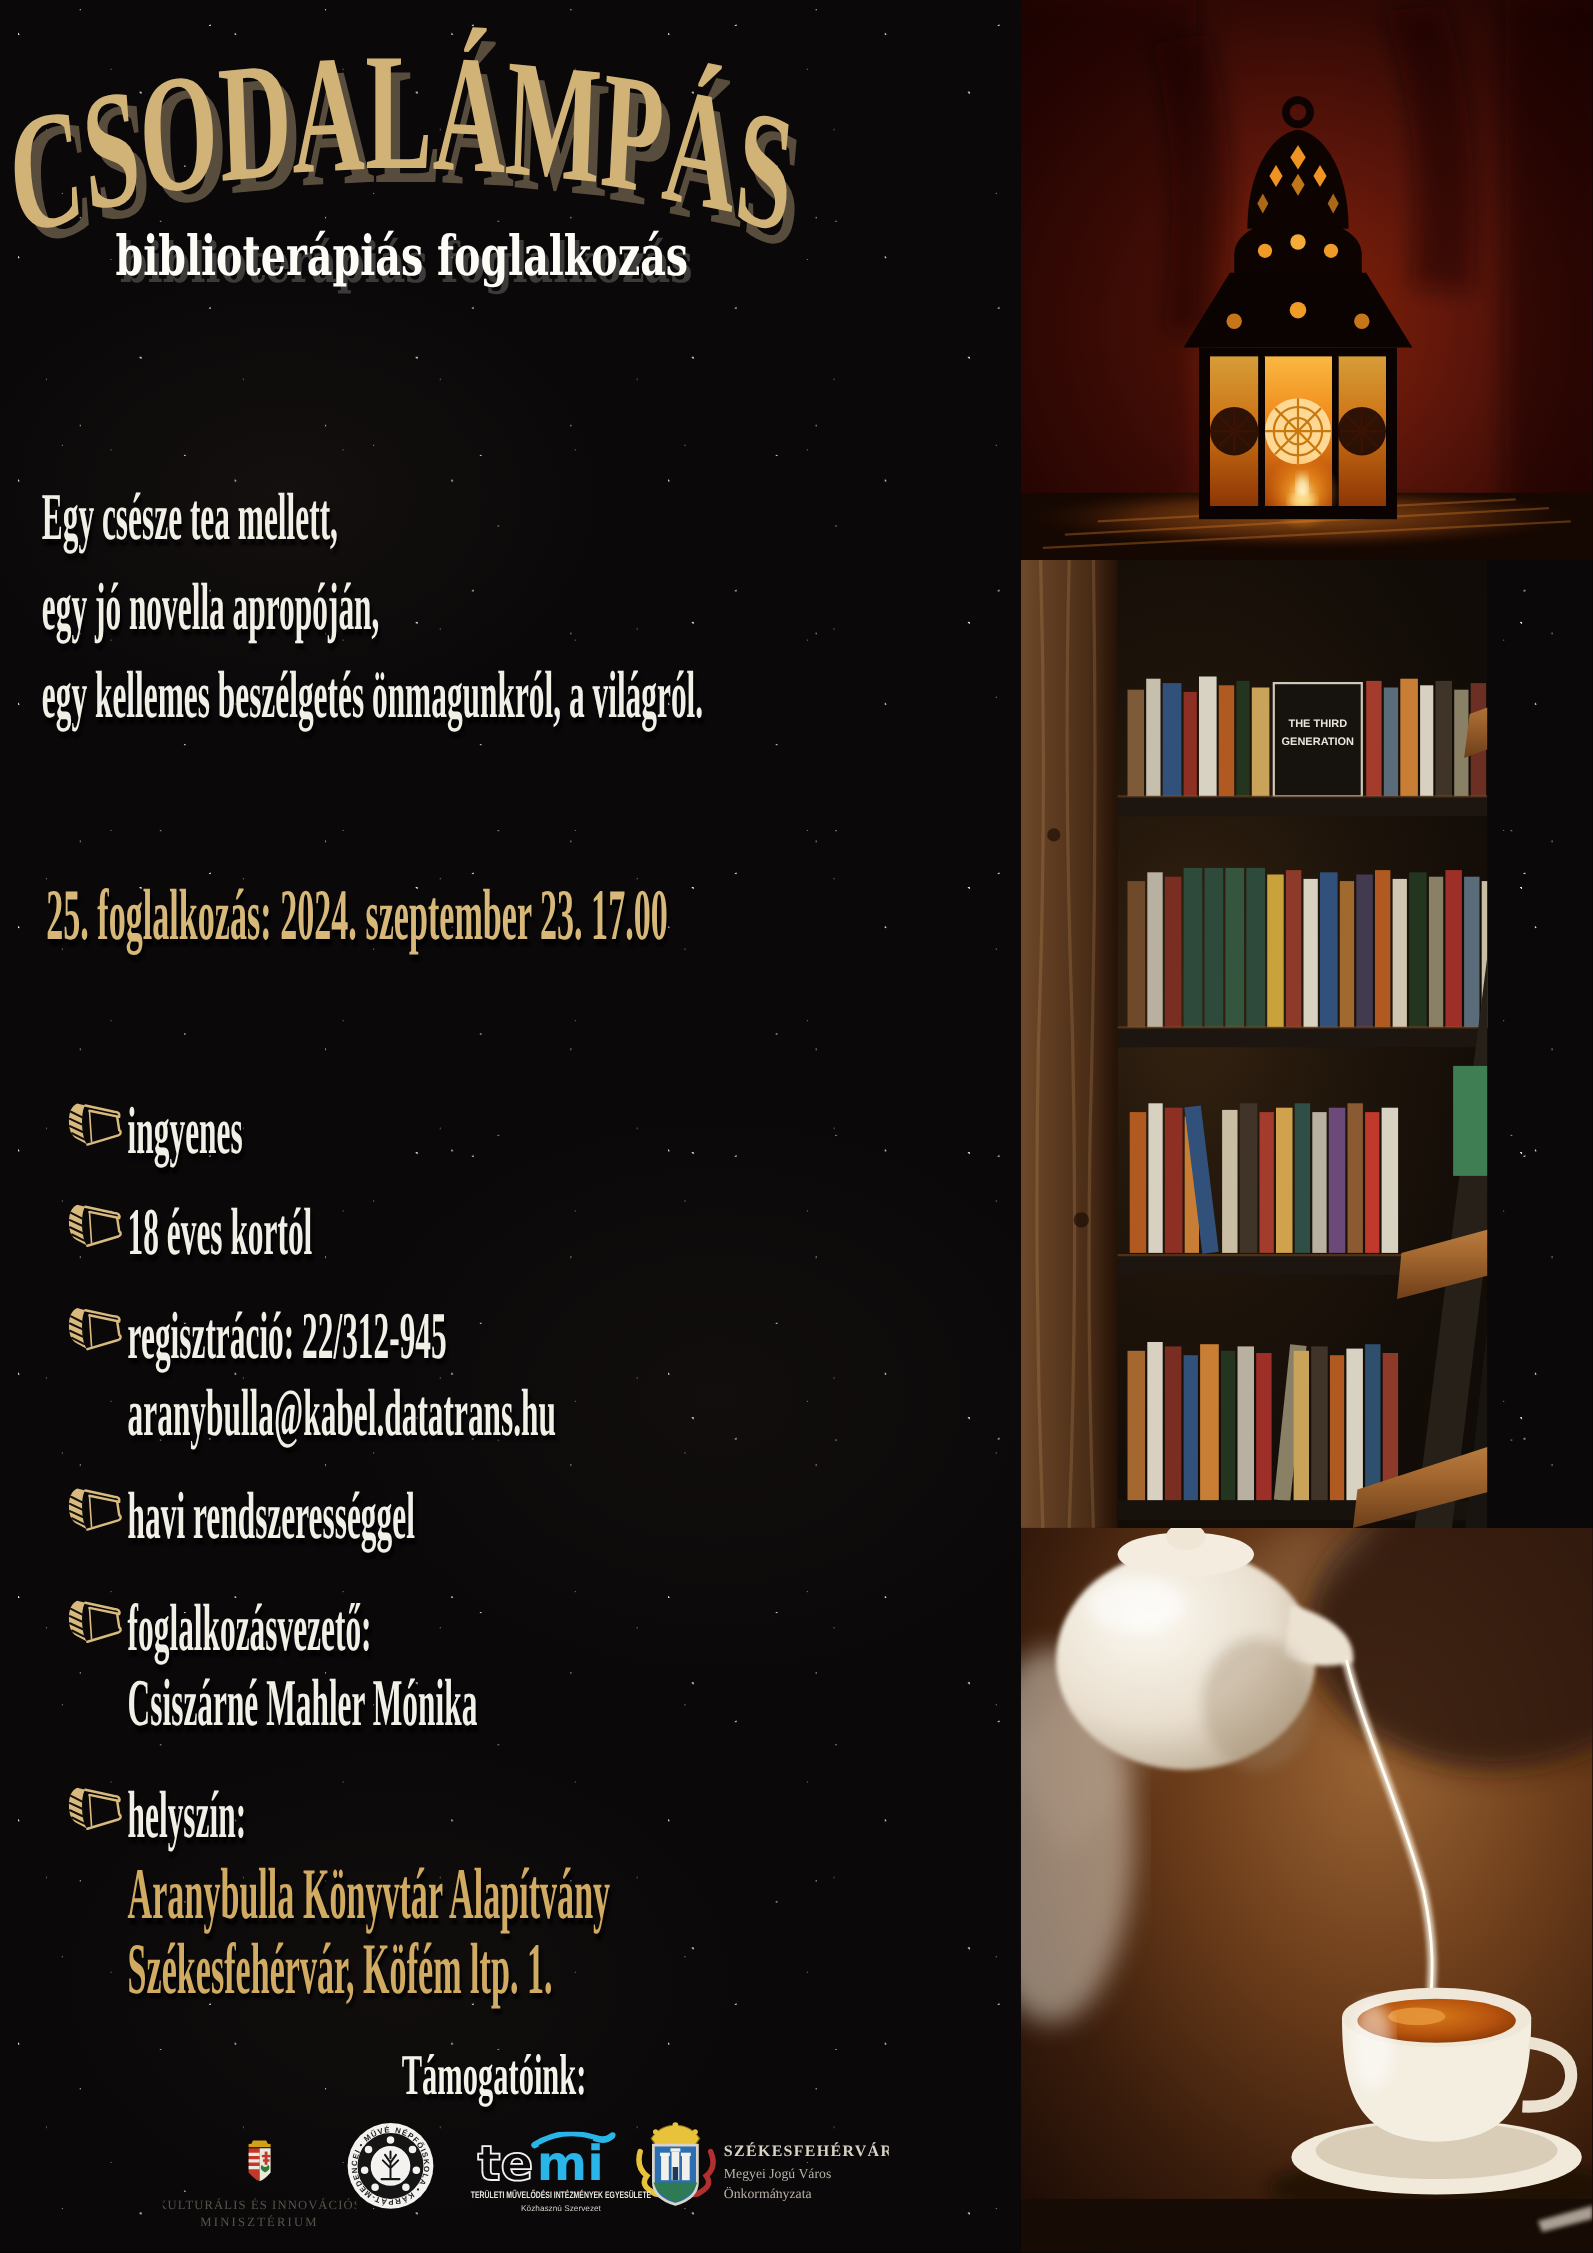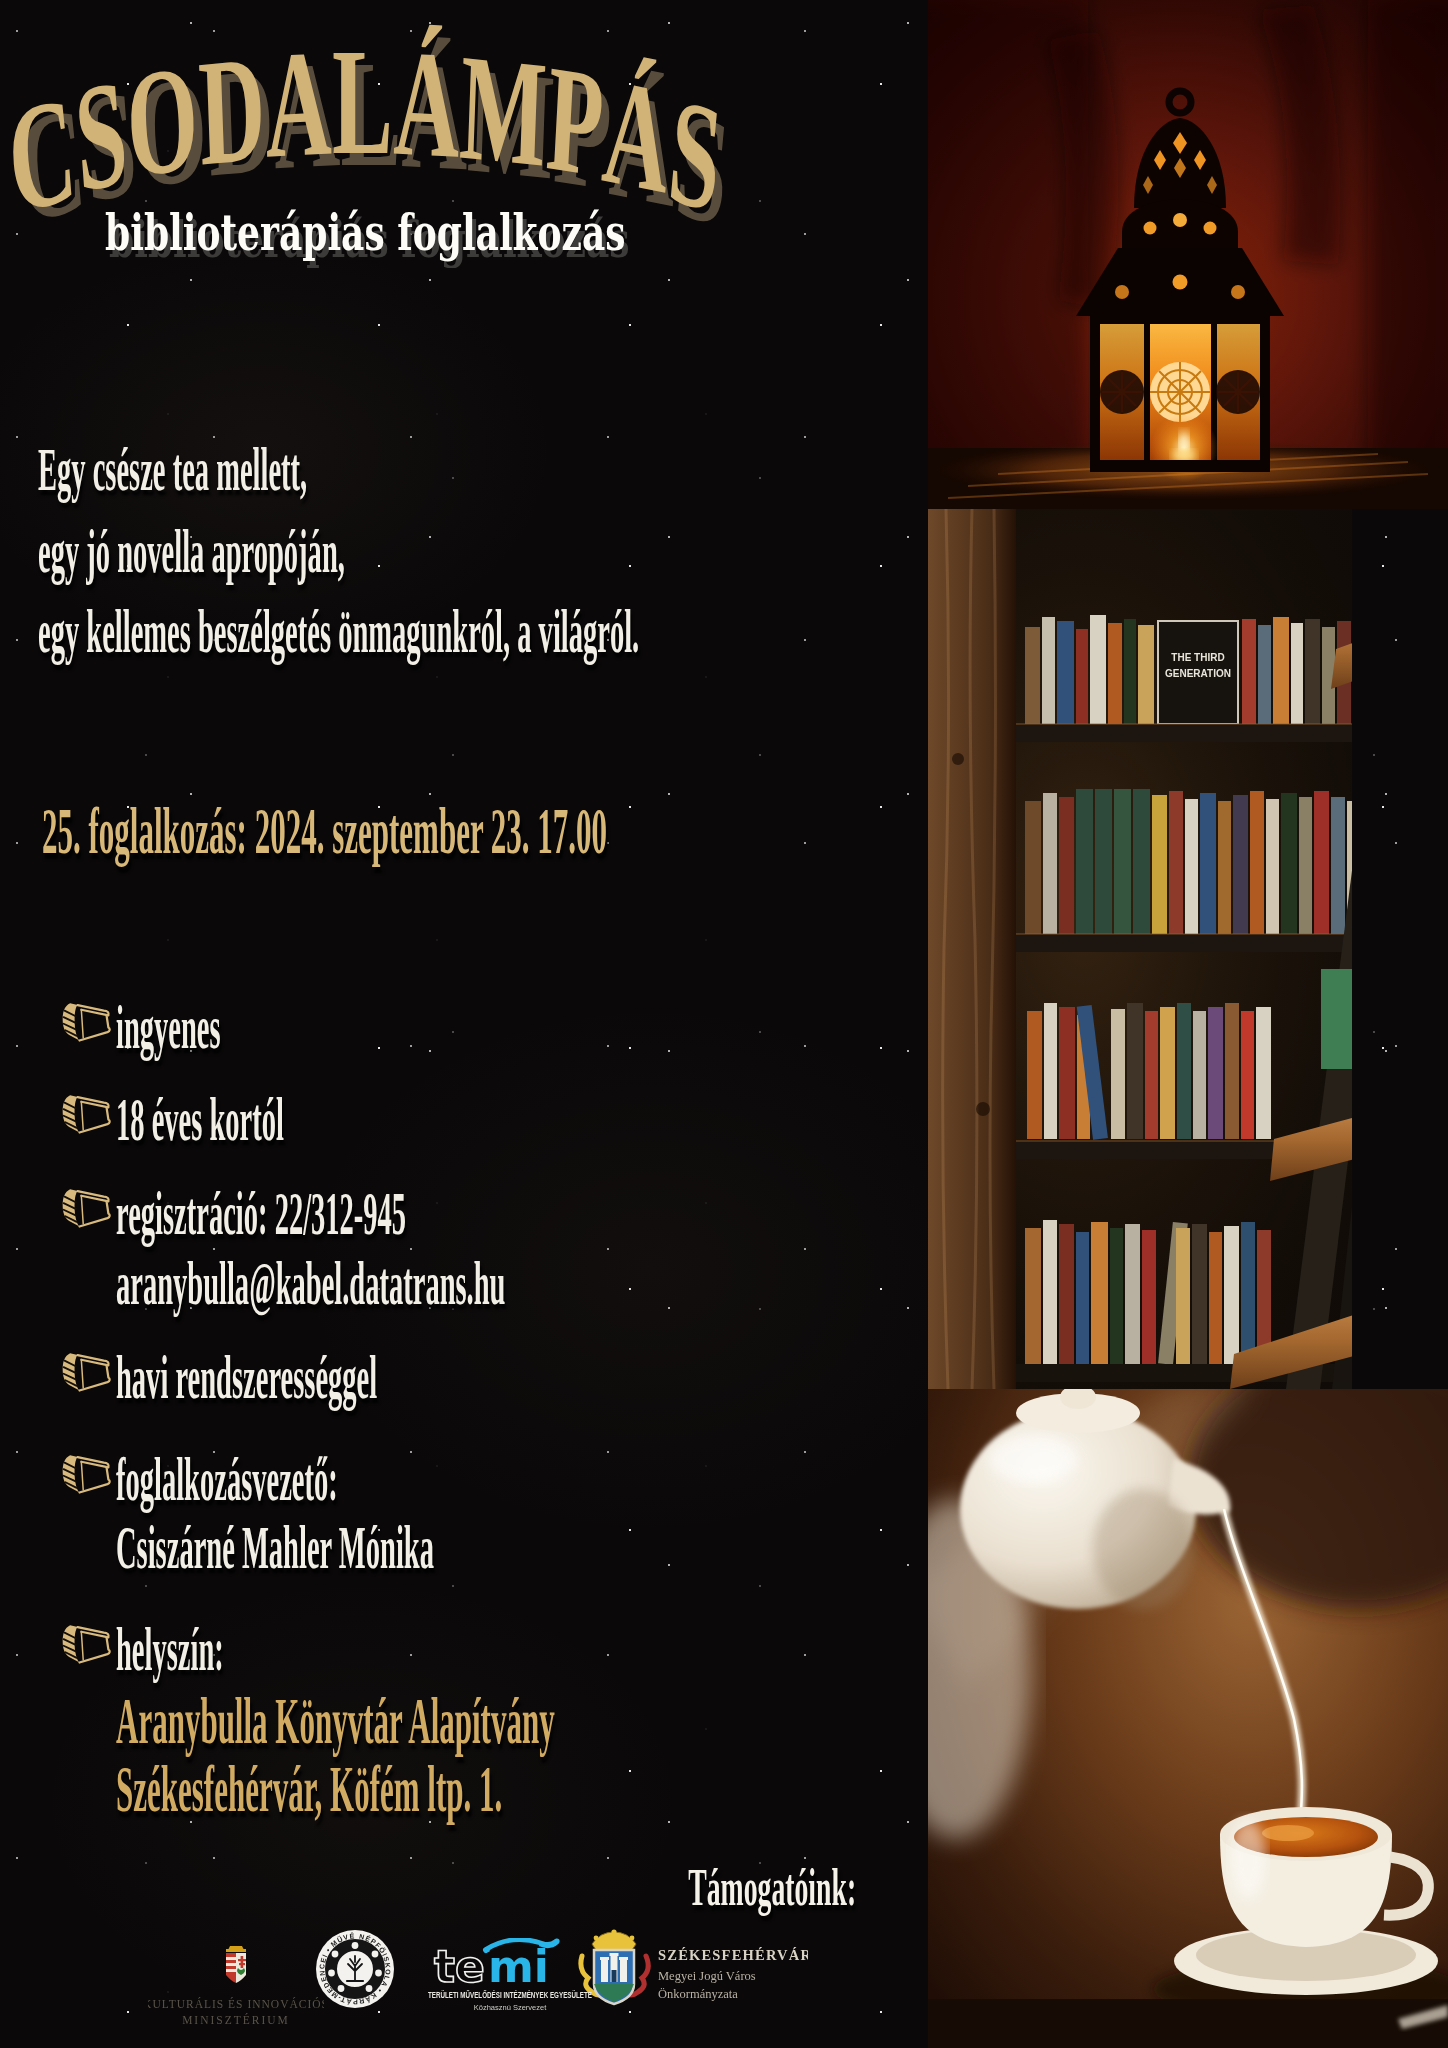--- a/index.html
+++ b/index.html
@@ -31,21 +31,21 @@
   .goldloc{color:#d2ab63;}
   
   #title{position:absolute;left:0;top:26px;width:730px;height:240px;display:flex;justify-content:center;
          transform:scaleX(.60);transform-origin:365px 0;font-size:152px;font-weight:700;color:#d2b377;}
   #title span{display:inline-block;line-height:1;text-shadow:14px 12px 0 rgba(95,84,66,.92);}
   
   #subtitle{position:absolute;left:0;top:206px;width:730px;text-align:center;}
   #subtitle span{display:inline-block;font-family:"DejaVu Serif",serif;font-weight:700;font-size:45px;
                  color:#fdfcf6;transform:scale(.80,1.12);text-shadow:5px 6px 0 rgba(70,68,66,.85);}
   
-  #supporters-heading{position:absolute;left:0;top:1866px;width:899px;text-align:right;}
+  #supporters-heading{position:absolute;left:0;top:1866px;width:899px;text-align:center;}
   #supporters-heading span{display:inline-block;font-weight:700;font-size:42px;color:#f5f2ea;line-height:1;
                  transform:scale(.66,1.25);text-shadow:3px 4px 3px rgba(0,0,0,.85);}
   .logo{position:absolute;}
   
   .photo{position:absolute;overflow:hidden;}
   #photo-lantern{left:928px;top:0;width:520px;height:509px;}
   #photo-books{left:928px;top:509px;width:424px;height:880px;}
   #photo-tea{left:928px;top:1389px;width:520px;height:659px;}
   .photo svg{display:block;}
   

